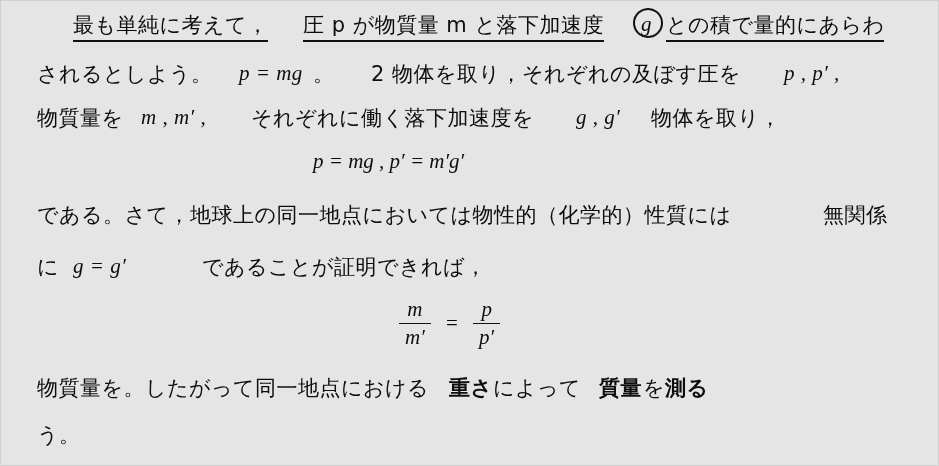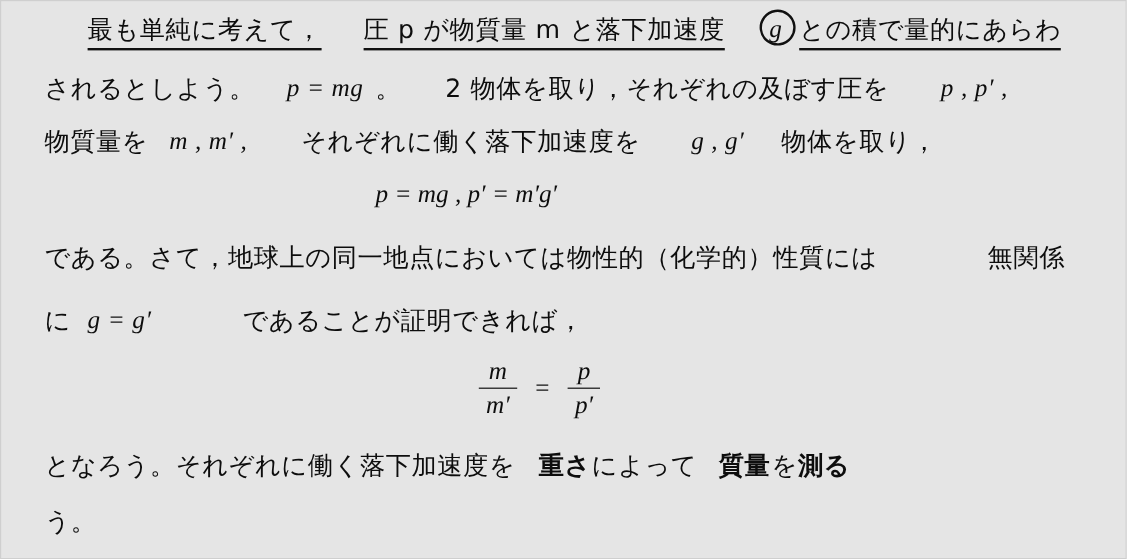--- a/index.html
+++ b/index.html
@@ -129,21 +129,21 @@
       <span class="den">m′</span>
     </span>
     <span class="eqsign">=</span>
     <span class="frac">
       <span class="num">p</span>
       <span class="den">p′</span>
     </span>
   </div>
 
   
-  <div class="line jp" style="left:36px; top:373px;">となろう。それぞれに働く落下加速度を</div>
+  <div class="line jp" style="left:36px; top:373px;">物質量を。したがって同一地点における</div>
   <div class="line jp bold-jp" style="left:448px; top:373px;">重さ</div>
   <div class="line jp" style="left:492px; top:373px;">によって</div>
   <div class="line jp bold-jp" style="left:598px; top:373px;">質量</div>
   <div class="line jp" style="left:642px; top:373px;">を</div>
   <div class="line jp bold-jp" style="left:664px; top:373px;">測る</div>
 
   
   <div class="line jp" style="left:36px; top:420px;">う。</div>
 
 </div>

